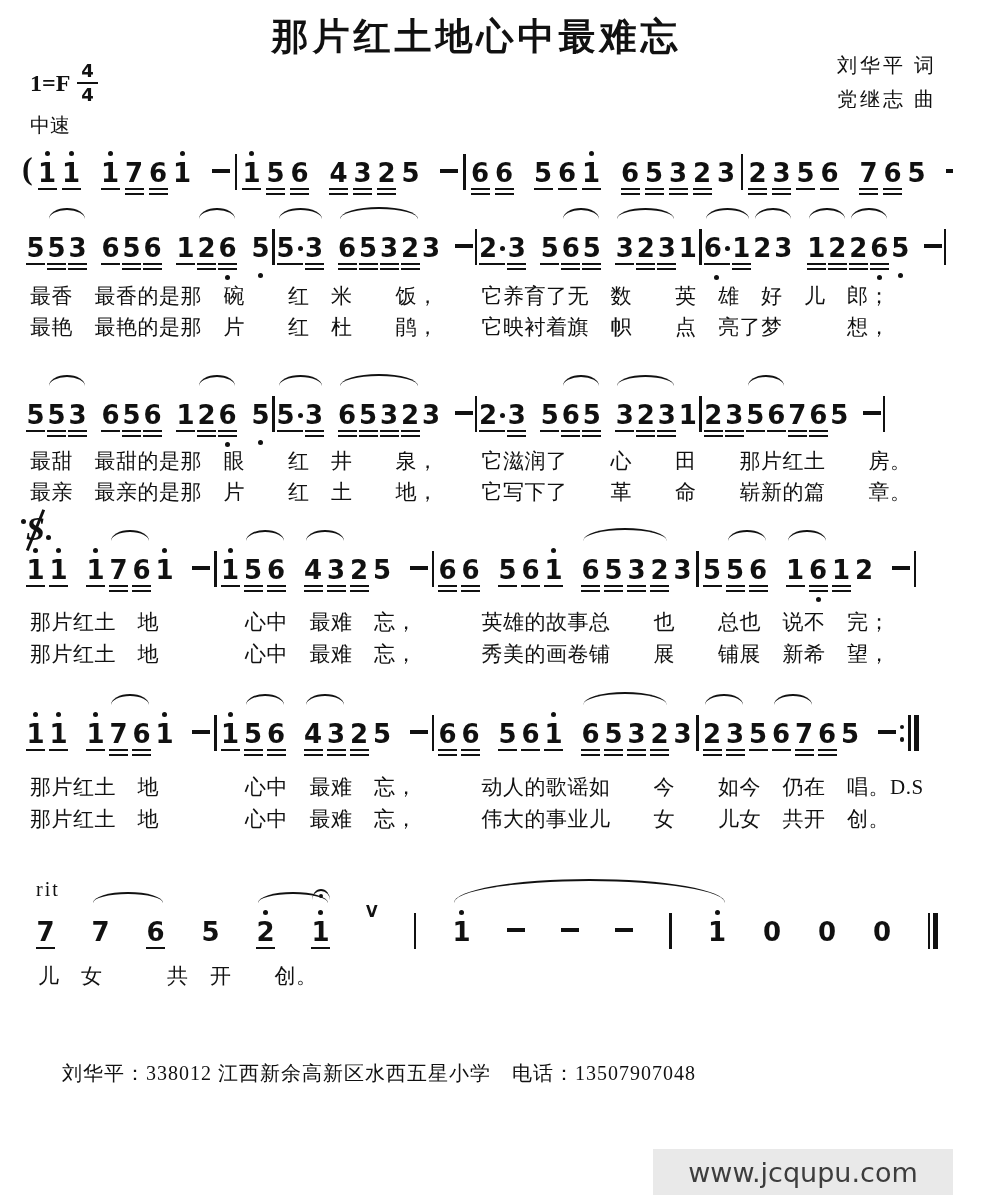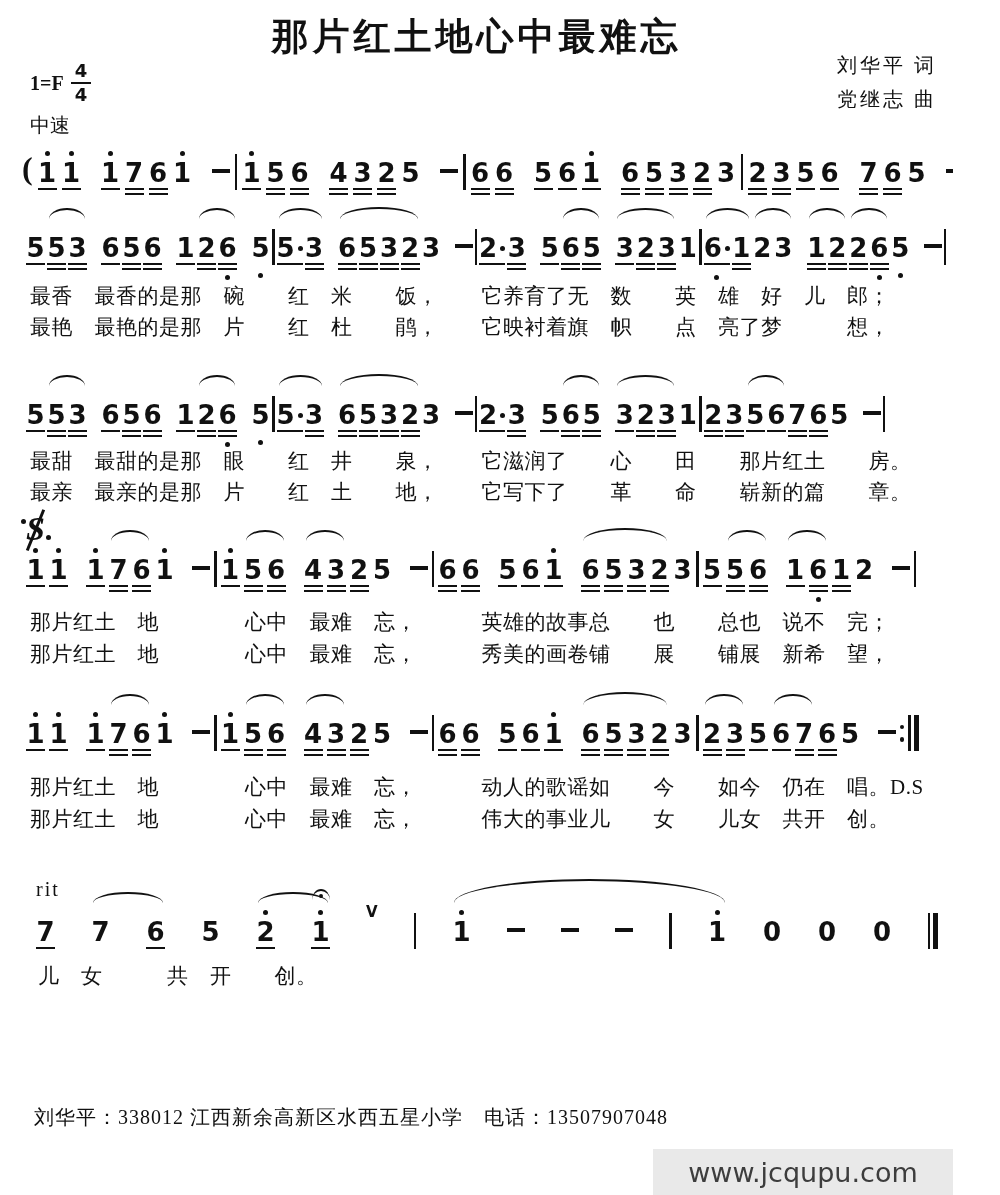--- a/index.html
+++ b/index.html
@@ -3,21 +3,21 @@
 <meta charset="utf-8">
 <style>
   html,body{margin:0;padding:0;background:#ffffff;}
   #page{position:relative;width:953px;height:1195px;background:#fff;color:#111;
         font-family:"DejaVu Sans",sans-serif;overflow:hidden;}
   .abs{position:absolute;}
   .title{top:12px;left:0;width:100%;text-align:center;font-size:37px;font-weight:bold;
          font-family:"Liberation Serif",serif;letter-spacing:4px;}
   .credit{right:16px;text-align:right;font-size:20px;font-family:"Liberation Serif",serif;letter-spacing:3px;}
   .keysig{left:30px;top:62px;display:flex;align-items:center;}
-  .key-main{font-size:20px;font-weight:bold;font-family:"Liberation Serif",serif;}
+  .key-main{font-size:24px;font-weight:bold;font-family:"Liberation Serif",serif;}
   .frac{display:inline-flex;flex-direction:column;align-items:center;margin-left:7px;
         font-size:18px;font-weight:bold;line-height:1;}
   .frac .num{border-bottom:2px solid #111;padding:0 4px 2px;}
   .frac .den{padding-top:2px;}
   .tempo{left:30px;top:112px;font-size:20px;font-family:"Liberation Serif",serif;}
 
   .system{position:absolute;display:flex;align-items:flex-start;}
   .note{display:flex;flex-direction:column;align-items:center;min-width:19px;position:relative;}
   .dotrow{height:12px;display:flex;align-items:flex-end;justify-content:center;padding-bottom:2px;}
   .octdot{width:5px;height:5px;border-radius:50%;background:#111;}
@@ -1955,16 +1955,16 @@
       <div class="lyric" style="left: 30px; top: 313px;">最艳　最艳的是那　片　　红　杜　　鹃，　　它映衬着旗　帜　　点　亮了梦　　　想，</div>
       <div class="lyric" style="left: 30px; top: 447px;">最甜　最甜的是那　眼　　红　井　　泉，　　它滋润了　　心　　田　　那片红土　　房。</div>
       <div class="lyric" style="left: 30px; top: 478px;">最亲　最亲的是那　片　　红　土　　地，　　它写下了　　革　　命　　崭新的篇　　章。</div>
       <div class="lyric" style="left: 30px; top: 608px;">那片红土　地　　　　心中　最难　忘，　　　英雄的故事总　　也　　总也　说不　完；</div>
       <div class="lyric" style="left: 30px; top: 640px;">那片红土　地　　　　心中　最难　忘，　　　秀美的画卷铺　　展　　铺展　新希　望，</div>
       <div class="lyric" style="left: 30px; top: 773px;">那片红土　地　　　　心中　最难　忘，　　　动人的歌谣如　　今　　如今　仍在　唱。D.S</div>
       <div class="lyric" style="left: 30px; top: 805px;">那片红土　地　　　　心中　最难　忘，　　　伟大的事业儿　　女　　儿女　共开　创。</div>
       <div class="lyric" style="left: 38px; top: 962px;">儿　女　　　共　开　　创。</div>
     </div>
 
-  <div class="footerline" style="top:1104px;">刘华平：338012 江西新余高新区水西五星小学　电话：13507907048</div>
+  <div class="footerline" style="top:1060px;margin-left:28px;">刘华平：338012 江西新余高新区水西五星小学　电话：13507907048</div>
 
   <div class="watermark" style="background: rgb(233, 233, 233); color: rgb(61, 61, 61);">www.jcqupu.com</div>
 </div>
 
 </body></html>

